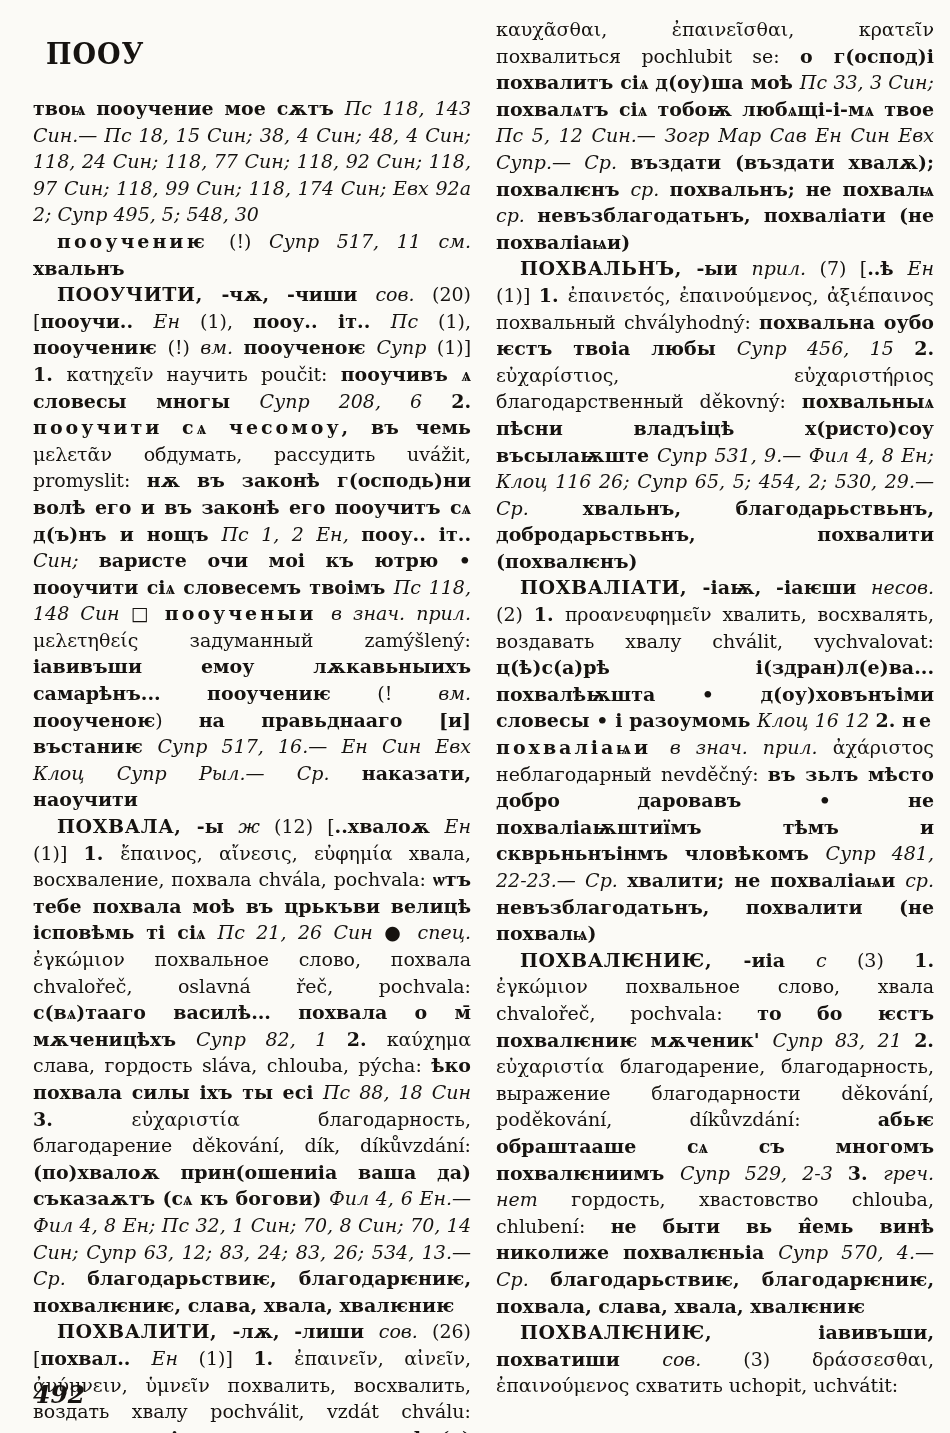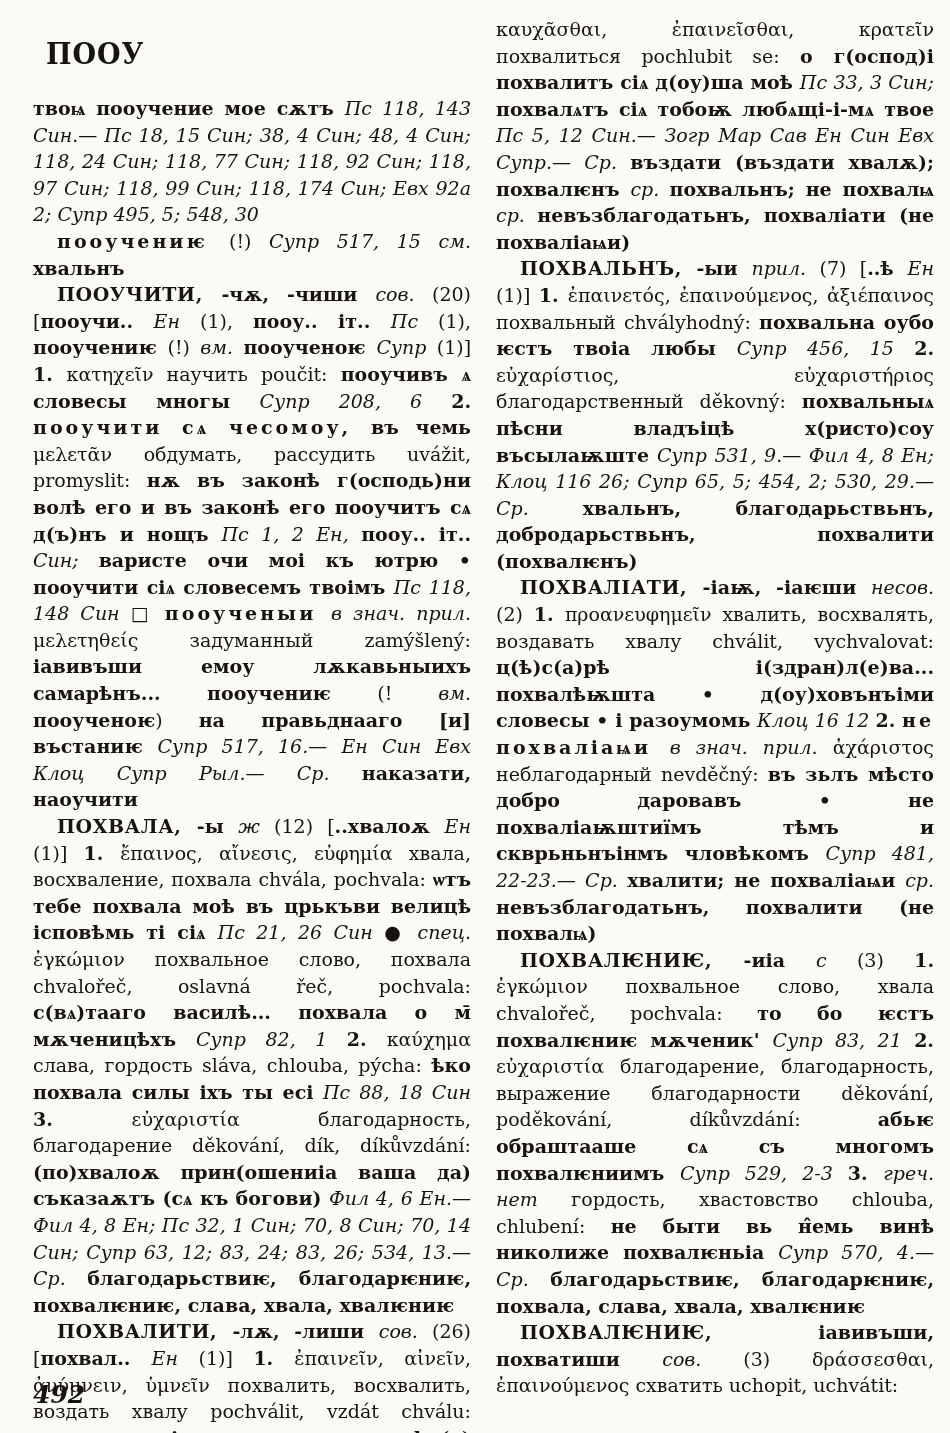--- a/index.html
+++ b/index.html
@@ -52,21 +52,21 @@
 </style>
 </head>
 <body>
 
 <div class="page">
   <div class="colwrap">
     <div class="col">
       <div class="running-head">ПООУ</div>
       <div class="col-body">
           <p class="para noindent"><span class="seg-ocs">твоѩ пооучение мое сѫтъ </span><span class="seg-it">Пс 118, 143 Син.— Пс 18, 15 Син; 38, 4 Син; 48, 4 Син; 118, 24 Син; 118, 77 Син; 118, 92 Син; 118, 97 Син; 118, 99 Син; 118, 174 Син; Евх 92а 2; Супр 495, 5; 548, 30</span></p>
-          <p class="para"><span class="seg-ocs seg-sp">пооучениѥ </span><span class="seg-pl">(!) </span><span class="seg-it">Супр 517, 15 см. </span><span class="seg-ocs">хвальнъ</span></p>
+          <p class="para"><span class="seg-ocs seg-sp">пооучениѥ </span><span class="seg-pl">(!) </span><span class="seg-it">Супр 517, 11 см. </span><span class="seg-ocs">хвальнъ</span></p>
           <p class="para"><span class="seg-hd">ПООУЧИТИ, </span><span class="seg-ocs">-чѫ, -чиши </span><span class="seg-it">сов. </span><span class="seg-pl">(20) [</span><span class="seg-ocs">пооучи.. </span><span class="seg-it">Ен </span><span class="seg-pl">(1), </span><span class="seg-ocs">пооу.. іт.. </span><span class="seg-it">Пс </span><span class="seg-pl">(1), </span><span class="seg-ocs">пооучениѥ </span><span class="seg-pl">(!) </span><span class="seg-it">вм. </span><span class="seg-ocs">пооученоѥ </span><span class="seg-it">Супр </span><span class="seg-pl">(1)] </span><span class="seg-b">1. </span><span class="seg-gk">κατηχεῖν </span><span class="seg-pl">научить poučit: </span><span class="seg-ocs">пооучивъ ѧ словесы многы </span><span class="seg-it">Супр 208, 6 </span><span class="seg-b">2. </span><span class="seg-ocs seg-sp">пооучити сѧ чесомоу, </span><span class="seg-ocs">въ чемь </span><span class="seg-gk">μελετᾶν </span><span class="seg-pl">обдумать, рассудить uvážit, promyslit: </span><span class="seg-ocs">нѫ въ законѣ г(осподь)ни волѣ его и въ законѣ его пооучитъ сѧ д(ъ)нъ и нощъ </span><span class="seg-it">Пс 1, 2 Ен, </span><span class="seg-ocs">пооу.. іт.. </span><span class="seg-it">Син; </span><span class="seg-ocs">варисте очи моі къ ютрю • пооучити сіѧ словесемъ твоімъ </span><span class="seg-it">Пс 118, 148 Син </span><span class="seg-pl">□ </span><span class="seg-ocs seg-sp">пооученыи </span><span class="seg-it">в знач. прил. </span><span class="seg-gk">μελετηθείς </span><span class="seg-pl">задуманный zamýšlený: </span><span class="seg-ocs">іавивъши емоу лѫкавьныихъ самарѣнъ... пооучениѥ </span><span class="seg-pl">(! </span><span class="seg-it">вм. </span><span class="seg-ocs">пооученоѥ</span><span class="seg-pl">) </span><span class="seg-ocs">на правьднааго [и] въстаниѥ </span><span class="seg-it">Супр 517, 16.— Ен Син Евх Клоц Супр Рыл.— Ср. </span><span class="seg-ocs">наказати, наоучити</span></p>
           <p class="para"><span class="seg-hd">ПОХВАЛА, </span><span class="seg-ocs">-ы </span><span class="seg-it">ж </span><span class="seg-pl">(12) [</span><span class="seg-ocs">..хвалоѫ </span><span class="seg-it">Ен </span><span class="seg-pl">(1)] </span><span class="seg-b">1. </span><span class="seg-gk">ἔπαινος, αἴνεσις, εὐφημία </span><span class="seg-pl">хвала, восхваление, похвала chvála, pochvala: </span><span class="seg-ocs">ѡтъ тебе похвала моѣ въ црькъви велицѣ ісповѣмь ті сіѧ </span><span class="seg-it">Пс 21, 26 Син </span><span class="seg-pl">● </span><span class="seg-it">спец. </span><span class="seg-gk">ἐγκώμιον </span><span class="seg-pl">похвальное слово, похвала chvalořeč, oslavná řeč, pochvala: </span><span class="seg-ocs">с(вѧ)тааго василѣ... похвала о м̄ мѫченицѣхъ </span><span class="seg-it">Супр 82, 1 </span><span class="seg-b">2. </span><span class="seg-gk">καύχημα </span><span class="seg-pl">слава, гордость sláva, chlouba, pýcha: </span><span class="seg-ocs">ѣко похвала силы іхъ ты есі </span><span class="seg-it">Пс 88, 18 Син </span><span class="seg-b">3. </span><span class="seg-gk">εὐχαριστία </span><span class="seg-pl">благодарность, благодарение děkování, dík, díkůvzdání: </span><span class="seg-ocs">(по)хвалоѫ прин(ошениіа ваша да) съказаѫтъ (сѧ къ богови) </span><span class="seg-it">Фил 4, 6 Ен.— Фил 4, 8 Ен; Пс 32, 1 Син; 70, 8 Син; 70, 14 Син; Супр 63, 12; 83, 24; 83, 26; 534, 13.— Ср. </span><span class="seg-ocs">благодарьствиѥ, благодарѥниѥ, похвалѥниѥ, слава, хвала, хвалѥниѥ</span></p>
           <p class="para"><span class="seg-hd">ПОХВАЛИТИ, </span><span class="seg-ocs">-лѫ, -лиши </span><span class="seg-it">сов. </span><span class="seg-pl">(26) [</span><span class="seg-ocs">похвал.. </span><span class="seg-it">Ен </span><span class="seg-pl">(1)] </span><span class="seg-b">1. </span><span class="seg-gk">ἐπαινεῖν, αἰνεῖν, ἀνύμνειν, ὑμνεῖν </span><span class="seg-pl">похвалить, восхвалить, воздать хвалу pochválit, vzdát chválu: </span><span class="seg-ocs">похвалите і вьси людиѥ • ѣк(о) оутвръди сіѧ милость его на насъ </span></p>
         </div>
     </div>
     <div class="col">
       <div class="col-body">
           <p class="para noindent"><span class="seg-gk">καυχᾶσθαι, ἐπαινεῖσθαι, κρατεῖν </span><span class="seg-pl">похвалиться pochlubit se: </span><span class="seg-ocs">о г(оспод)і похвалитъ сіѧ д(оу)ша моѣ </span><span class="seg-it">Пс 33, 3 Син; </span><span class="seg-ocs">похвалѧтъ сіѧ тобоѭ любѧщі-і-мѧ твое </span><span class="seg-it">Пс 5, 12 Син.— Зогр Мар Сав Ен Син Евх Супр.— Ср. </span><span class="seg-ocs">въздати (въздати хвалѫ); похвалѥнъ </span><span class="seg-it">ср. </span><span class="seg-ocs">похвальнъ; не похвалѩ </span><span class="seg-it">ср. </span><span class="seg-ocs">невъзблагодатьнъ, похваліати (не похваліаѩи)</span></p>
           <p class="para"><span class="seg-hd">ПОХВАЛЬНЪ, </span><span class="seg-ocs">-ыи </span><span class="seg-it">прил. </span><span class="seg-pl">(7) [</span><span class="seg-ocs">..ѣ </span><span class="seg-it">Ен </span><span class="seg-pl">(1)] </span><span class="seg-b">1. </span><span class="seg-gk">ἐπαινετός, ἐπαινούμενος, ἀξιέπαινος </span><span class="seg-pl">похвальный chvályhodný: </span><span class="seg-ocs">похвальна оубо ѥстъ твоіа любы </span><span class="seg-it">Супр 456, 15 </span><span class="seg-b">2. </span><span class="seg-gk">εὐχαρίστιος, εὐχαριστήριος </span><span class="seg-pl">благодарственный děkovný: </span><span class="seg-ocs">похвальныѧ пѣсни владъіцѣ х(ристо)соу въсылаѭште </span><span class="seg-it">Супр 531, 9.— Фил 4, 8 Ен; Клоц 116 26; Супр 65, 5; 454, 2; 530, 29.— Ср. </span><span class="seg-ocs">хвальнъ, благодарьствьнъ, добродарьствьнъ, похвалити (похвалѥнъ)</span></p>
           <p class="para"><span class="seg-hd">ПОХВАЛІАТИ, </span><span class="seg-ocs">-іаѭ, -іаѥши </span><span class="seg-it">несов. </span><span class="seg-pl">(2) </span><span class="seg-b">1. </span><span class="seg-gk">προανευφημεῖν </span><span class="seg-pl">хвалить, восхвалять, воздавать хвалу chválit, vychvalovat: </span><span class="seg-ocs">ц(ѣ)с(а)рѣ і(здран)л(е)ва... похвалѣѭшта • д(оу)ховънъіми словесы • і разоумомь </span><span class="seg-it">Клоц 16 12 </span><span class="seg-b">2. </span><span class="seg-ocs seg-sp">не похваліаѩи </span><span class="seg-it">в знач. прил. </span><span class="seg-gk">ἀχάριστος </span><span class="seg-pl">неблагодарный nevděčný: </span><span class="seg-ocs">въ зьлъ мѣсто добро даровавъ • не похваліаѭштиїмъ тѣмъ и скврьньнъінмъ чловѣкомъ </span><span class="seg-it">Супр 481, 22-23.— Ср. </span><span class="seg-ocs">хвалити; не похваліаѩи </span><span class="seg-it">ср. </span><span class="seg-ocs">невъзблагодатьнъ, похвалити (не похвалѩ)</span></p>

